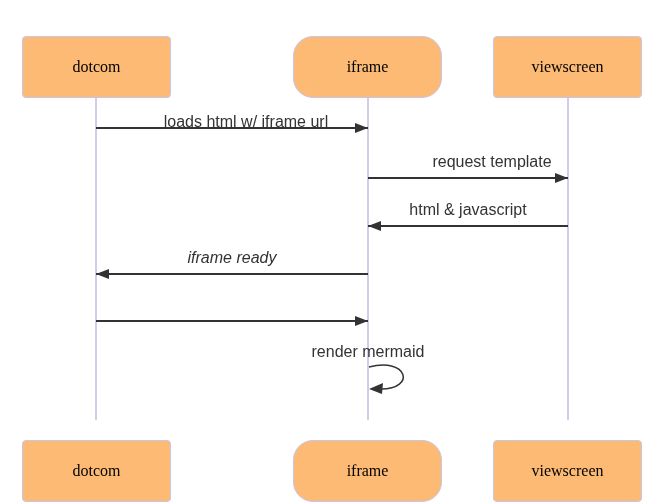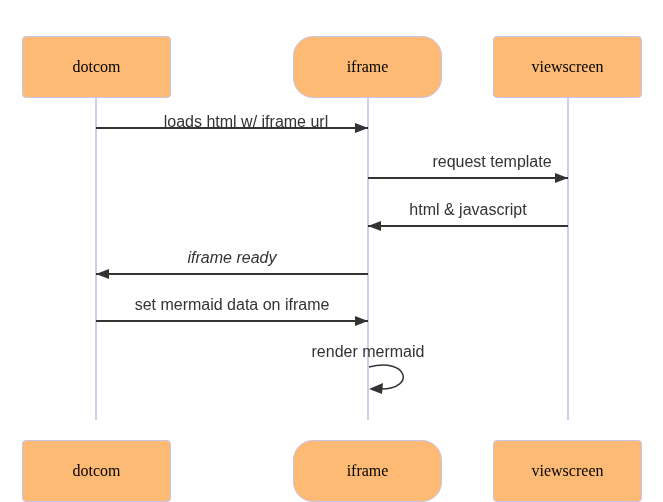--- a/index.html
+++ b/index.html
@@ -118,21 +118,20 @@
   <div class="arrow-right" style="left:555px; top:173px;"></div>
 
   <div class="msg-label" style="left:468px; top:200px;text-align:right;">html &amp; javascript</div>
   <div class="msg-line" style="left:368px; top:225px; width:200px;"></div>
   <div class="arrow-left" style="left:368px; top:221px;"></div>
 
   <div class="msg-label" style="left:232px; top:248px;font-style:italic;">iframe ready</div>
   <div class="msg-line" style="left:96px; top:273px; width:272px;"></div>
   <div class="arrow-left" style="left:96px; top:269px;"></div>
 
-  <div class="msg-label" style="left:232px; top:295px;">set mermaid data on iframe</div>
   <div class="msg-line" style="left:96px; top:320px; width:272px;"></div>
   <div class="arrow-right" style="left:355px; top:316px;"></div>
 
   <div class="msg-label" style="left:368px; top:342px;">render mermaid</div>
   <svg class="self-loop-svg" viewBox="0 0 52 34">
     <path d="M 1 6 C 40 -4 48 28 13 28" fill="none" stroke="#333333" stroke-width="1.5"></path>
     <polygon points="1,28 15,22 14,33" fill="#333333"></polygon>
   </svg>
 
 </div>

